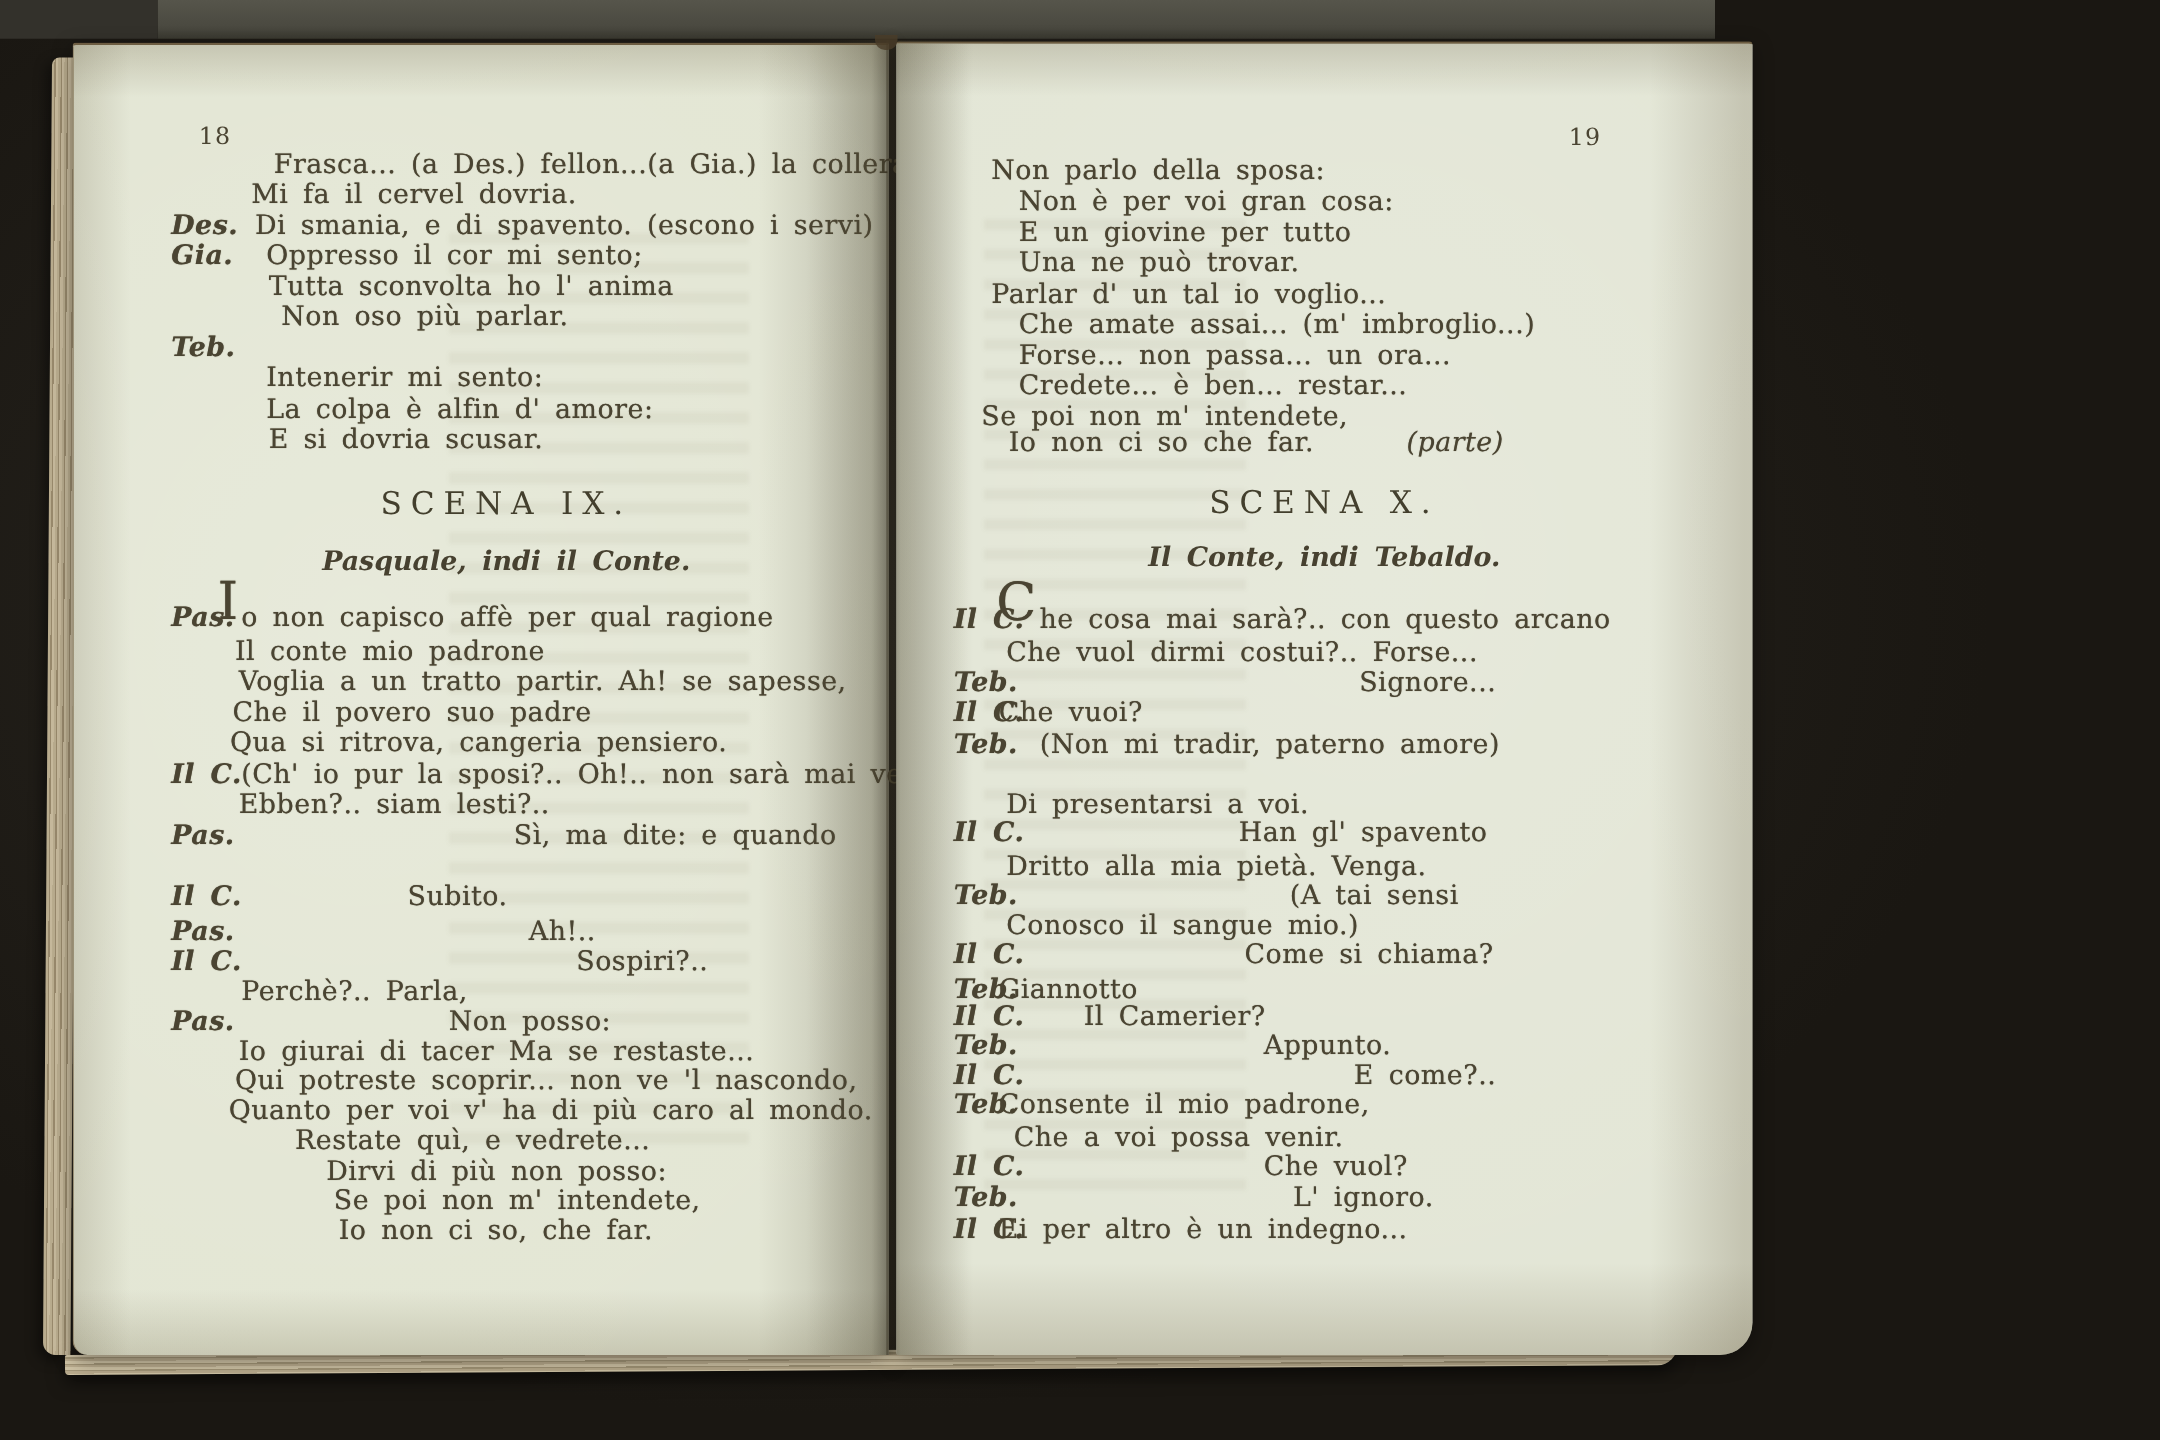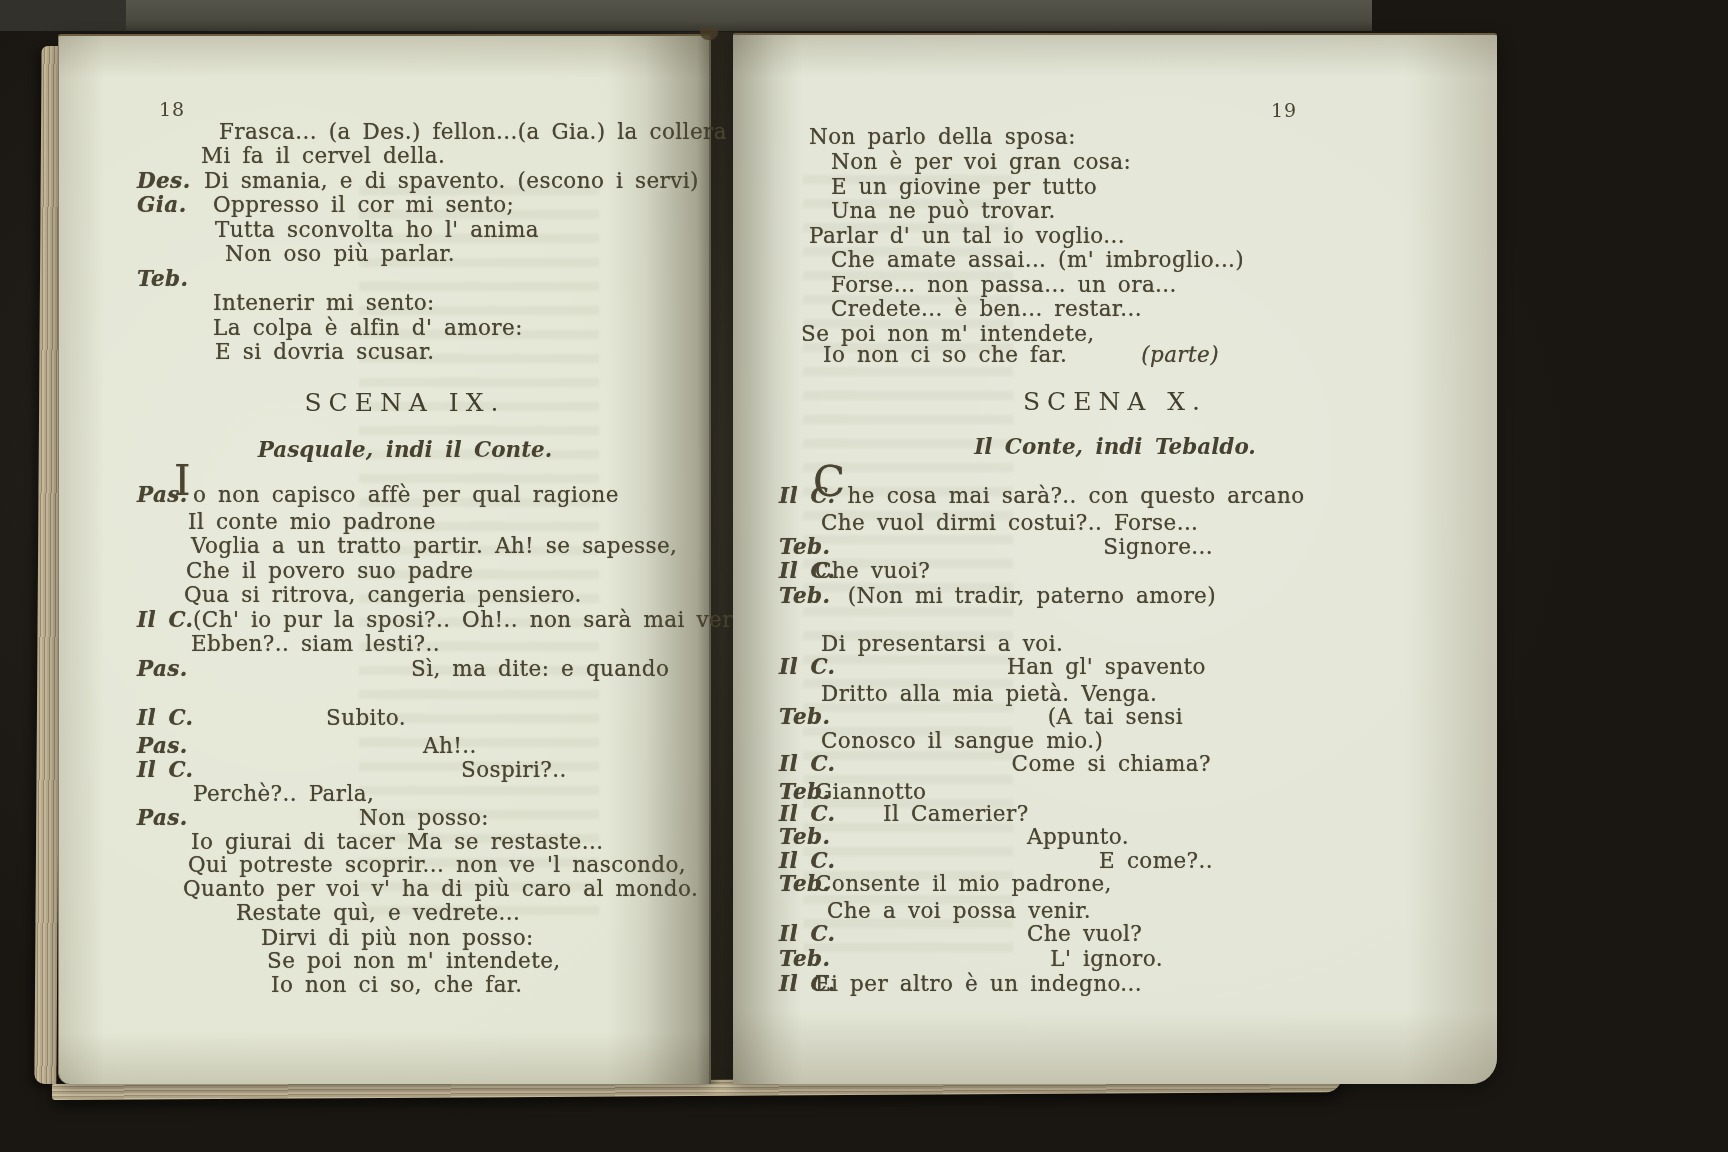--- a/index.html
+++ b/index.html
@@ -30,21 +30,21 @@
     box-shadow:0 5px 16px rgba(0,0,0,.35);
     border-top:2px solid #6d5d42;}
   #page-left{left:58px;width:652px;
     border-left:1px solid #8a7c60;
     border-radius:3px 0 0 12px;
     background:
       radial-gradient(120% 90% at 35% 45%, rgba(255,255,255,.15), rgba(255,255,255,0) 70%),
       linear-gradient(to right, rgba(110,100,72,.22), rgba(0,0,0,0) 7%, rgba(0,0,0,0) 84%, rgba(82,76,54,.30) 99%),
       linear-gradient(to bottom, rgba(105,95,66,.25) 0, rgba(0,0,0,0) 4%, rgba(0,0,0,0) 95%, rgba(118,108,78,.25) 100%),
       #e3e6d4;}
-  #page-right{left:733px;top:33px;height:1049px;width:764px;
+  #page-right{left:717px;top:33px;height:1049px;width:685px;
     border-radius:2px 3px 26px 2px;
     background:
       radial-gradient(110% 85% at 55% 40%, rgba(255,255,255,.12), rgba(255,255,255,0) 72%),
       linear-gradient(to right, rgba(88,82,58,.33), rgba(0,0,0,0) 9%, rgba(0,0,0,0) 88%, rgba(118,108,82,.28) 99%),
       linear-gradient(to bottom, rgba(105,95,66,.24) 0, rgba(0,0,0,0) 4%, rgba(0,0,0,0) 93%, rgba(124,114,86,.30) 100%),
       #e3e6d6;}
   
   #gutter{left:645px;top:32px;width:130px;height:1052px;pointer-events:none;
     background:linear-gradient(to right, rgba(0,0,0,0), rgba(78,72,50,.20) 40%, rgba(52,47,32,.42) 50%, rgba(78,72,50,.18) 58%, rgba(0,0,0,0));}
   #gutter-line{left:709px;top:32px;width:2px;height:1052px;background:rgba(58,52,36,.45);}
@@ -81,21 +81,21 @@
 <div class="abs page shift" id="page-left">
   <div class="ghost abs" style="left:300px;top:150px;width:240px;height:740px"></div>
   <span class="pagenum" style="left:100px;top:62px">18</span>
   <div class="scena">SCENA IX.</div>
   <div class="subtitle">Pasquale, indi il Conte.</div>
   <div class="textblock" style="left:70px;width:552px">
     <div class="line" style="top:83px">
         <span class="txt" style="--tx:90px">Frasca... (a Des.) fellon...(a Gia.) la collera</span>
       </div>
     <div class="line" style="top:107px">
-        <span class="txt" style="--tx:72px">Mi fa il cervel della.</span>
+        <span class="txt" style="--tx:72px">Mi fa il cervel dovria.</span>
       </div>
     <div class="line" style="top:132px">
         <span class="spk">Des.</span>
         <span class="txt" style="--tx:75px">Di smania, e di spavento. (escono i servi)</span>
       </div>
     <div class="line" style="top:156px">
         <span class="spk">Gia.</span>
         <span class="txt" style="--tx:84px">Oppresso il cor mi sento;</span>
       </div>
     <div class="line" style="top:181px">

